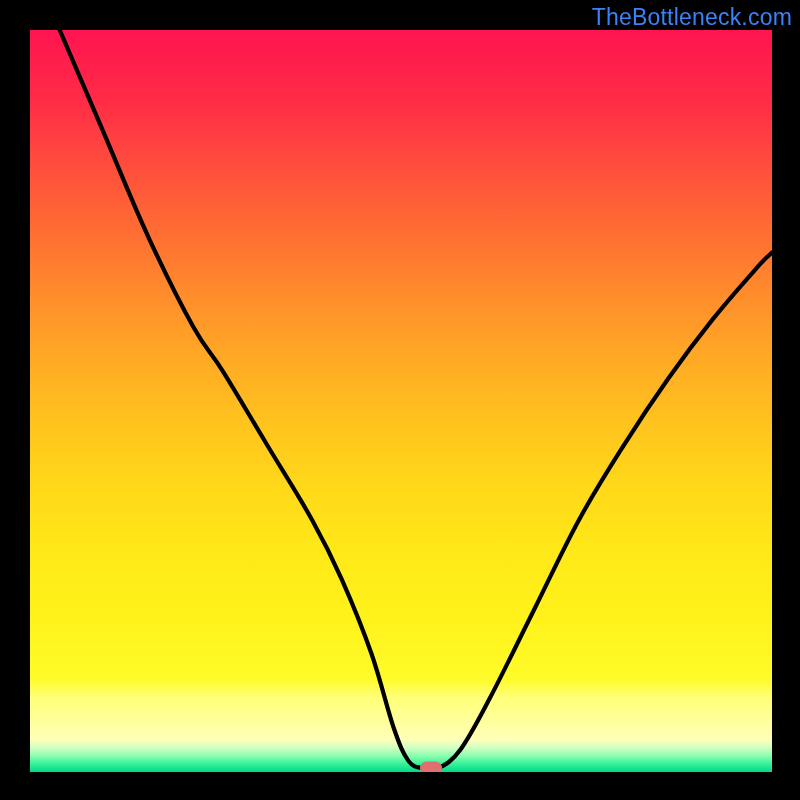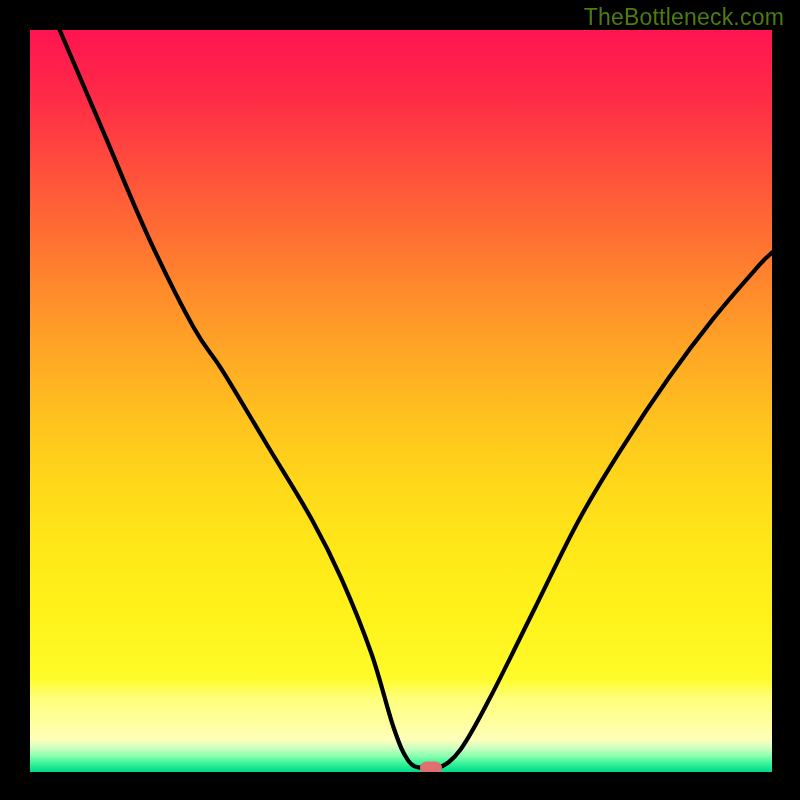--- a/index.html
+++ b/index.html
@@ -13,22 +13,22 @@
   }
   .frame {
     position: relative;
     width: 800px;
     height: 800px;
     background: #000;
   }
   .watermark {
     position: absolute;
     top: 4px;
-    right: 16px;
-    color: #4d7c0f;
+    right: 8px;
+    color: #3b82f6;
     font-size: 23px;
     font-weight: 500;
     letter-spacing: 0.2px;
     z-index: 100;
     user-select: none;
   }
   .plot-area {
     position: absolute;
     left: 30px;
     top: 30px;

